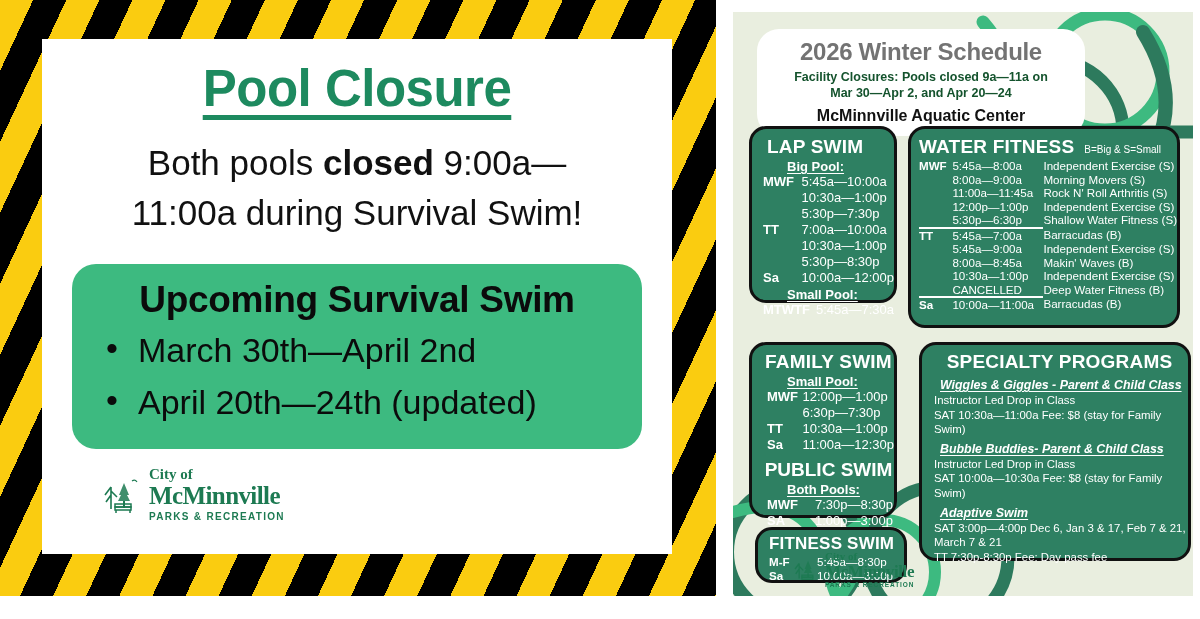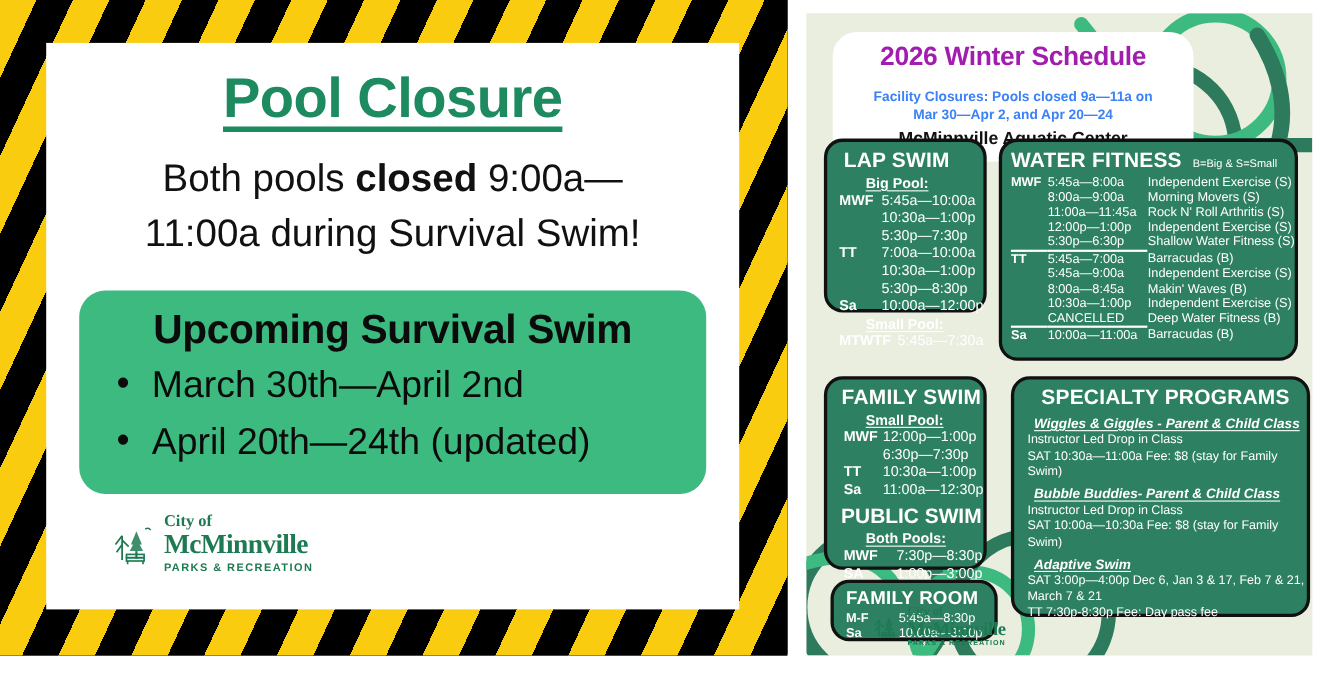--- a/index.html
+++ b/index.html
@@ -57,41 +57,41 @@
   
   .flyer{
     position:absolute;left:733px;top:12px;width:460px;height:584px;
     background:#e9eedf;overflow:hidden;
   }
   .swirls{position:absolute;inset:0;}
   .head-card{
     position:absolute;left:24px;top:17px;width:300px;
     background:#fff;border-radius:22px;padding:9px 14px 11px 14px;text-align:center;
   }
-  .hc-1{font-size:24px;font-weight:bold;color:#a21caf;letter-spacing:-.3px;}
-  .hc-2{font-size:12.5px;font-weight:bold;color:#3b82f6;line-height:1.3;margin-top:14px;}
+  .hc-1{font-size:24px;font-weight:bold;color:#737373;letter-spacing:-.3px;}
+  .hc-2{font-size:12.5px;font-weight:bold;color:#14532d;line-height:1.3;margin-top:3px;}
   .hc-3{font-size:16px;font-weight:bold;color:#111;margin-top:5px;}
 
   .box{
     position:absolute;background:#2e8062;border:3px solid #111;border-radius:17px;
     color:#fff;box-sizing:border-box;
   }
   .box-title{
     font-size:19px;font-weight:bold;letter-spacing:.2px;color:#fff;
   }
   .sect-h{
     font-size:13px;font-weight:bold;text-decoration:underline;
     text-underline-offset:2px;margin-top:1px;margin-left:24px;
   }
   table.sched{border-collapse:collapse;font-size:13px;}
   table.sched td{padding:0 0 1px 0;vertical-align:top;white-space:nowrap;}
   td.day{font-weight:bold;padding-right:10px;}
 
   
-  #lap-swim{left:16px;top:114px;width:148px;height:158px;padding:7px 0 0 11px;}
+  #lap-swim{left:16px;top:114px;width:148px;height:177px;padding:7px 0 0 11px;}
   #lap-swim .box-title{margin-left:4px;}
   #lap-swim td.day{width:56px;}
 
   
   #water-fitness{left:175px;top:114px;width:272px;height:202px;padding:7px 0 0 8px;}
   #water-fitness .hdr-row{display:flex;align-items:baseline;gap:10px;}
   #water-fitness .legend{font-size:10px;font-weight:normal;text-align:center;}
   #wf-table{font-size:11.6px;margin-top:1px;}
   #wf-table td{padding:0 0 0.5px 0;}
   #wf-table td.day{width:34px;font-size:11.6px;}
@@ -366,21 +366,21 @@
 
       <div class="prog-name">Adaptive Swim </div>
       <div class="prog-line">SAT    3:00p—4:00p   Dec 6, Jan 3 &amp; 17, Feb 7 &amp; 21,</div>
       <div class="prog-line">March 7 &amp; 21</div>
 
       <div class="prog-line">TT      7:30p-8:30p     Fee: Day pass fee</div>
 
     </div>
 
     <div class="box" id="fitness-room">
-      <div class="box-title">FAMILY ROOM</div>
+      <div class="box-title">FITNESS SWIM</div>
       <table class="sched" id="fr-table">
           <tbody>
         <tr>
               <td class="day">M-F</td>
               <td>5:45a—8:30p</td>
             </tr>
         <tr>
               <td class="day">Sa</td>
               <td>10:00a—3:00p</td>
             </tr>

